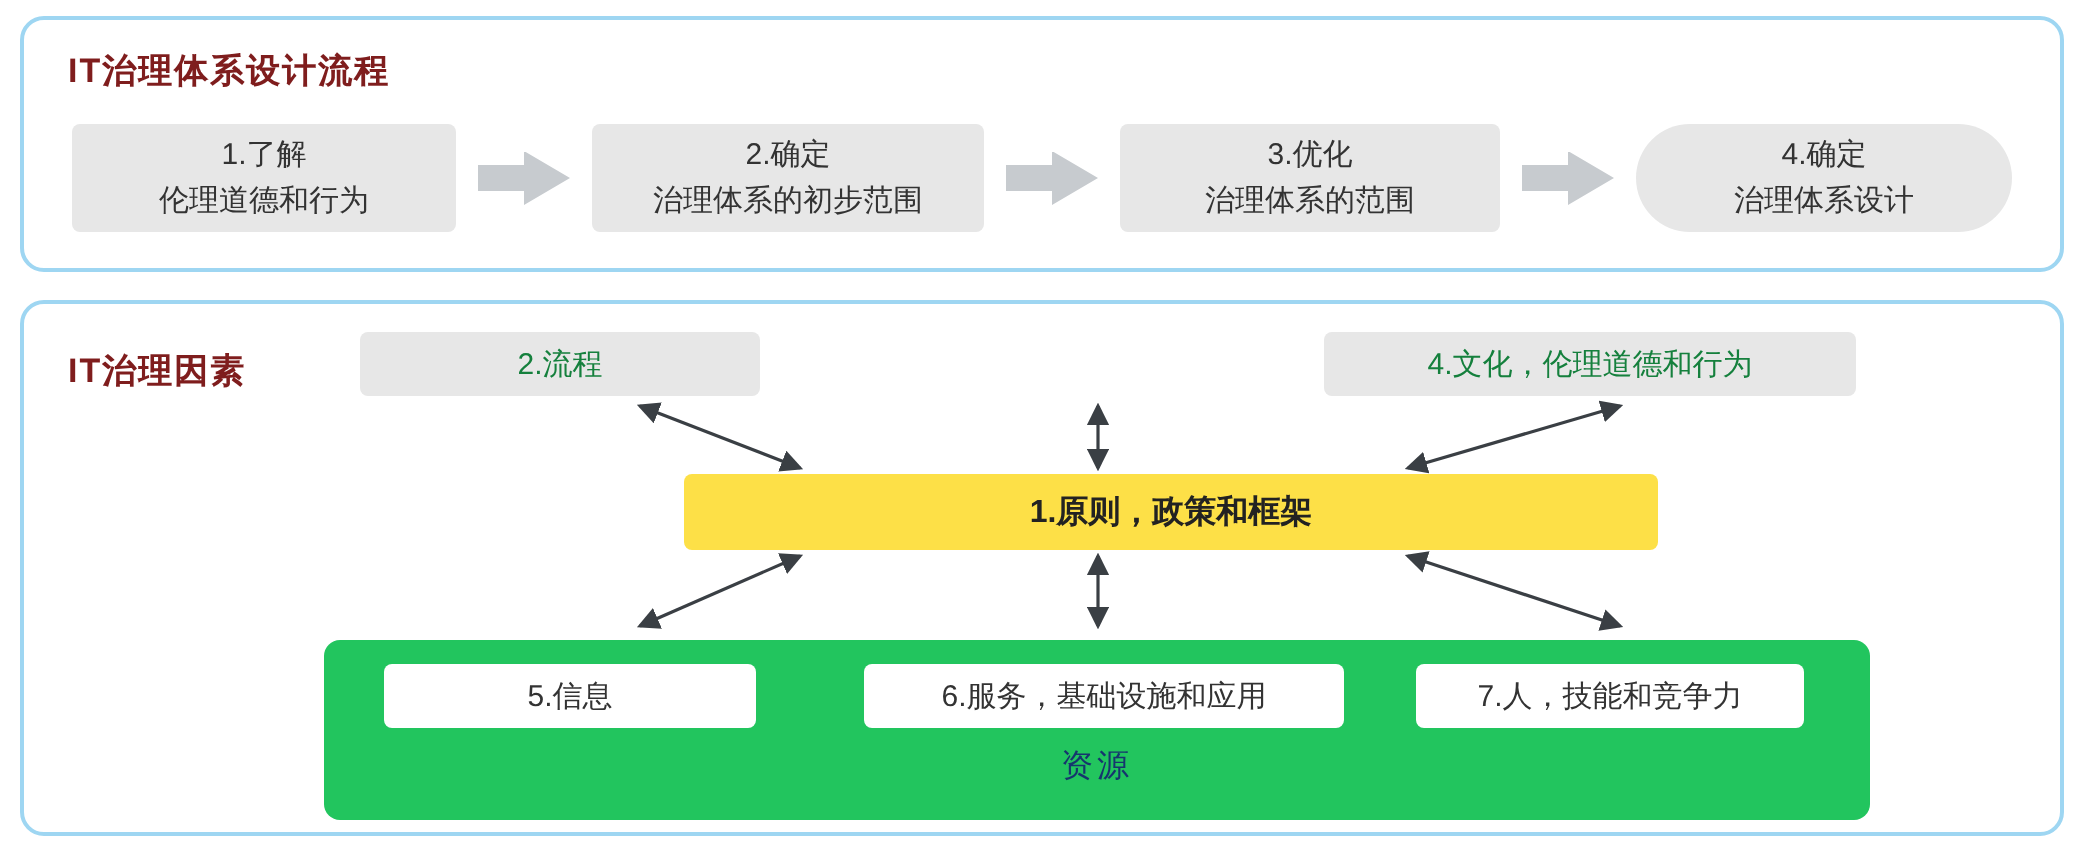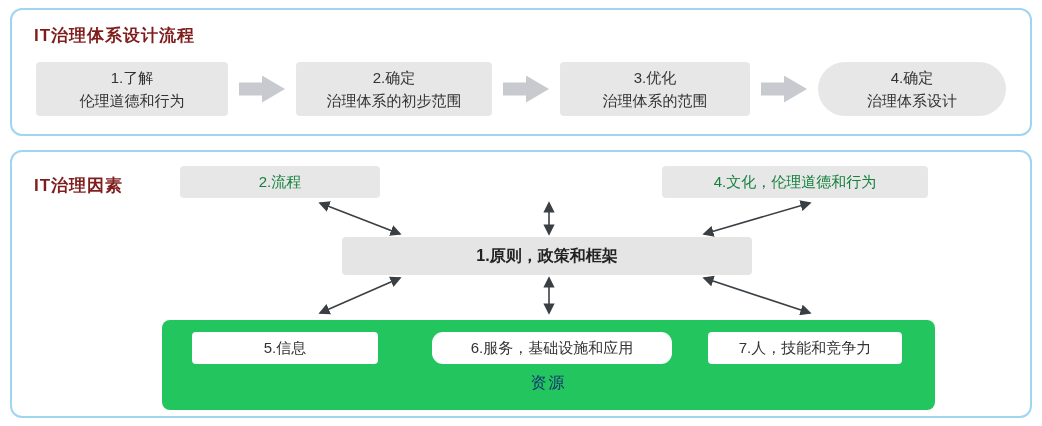--- a/index.html
+++ b/index.html
@@ -51,43 +51,43 @@
     position:absolute; top:14px; height:32px;
     background:#e7e7e7; border-radius:4px;
     display:flex; align-items:center; justify-content:center;
     font-size:15px; color:#15803d;
   }
   #factor-2 { left:168px; width:200px; }
   #factor-3 { left:405px; width:196px; }
   #factor-4 { left:640px; width:266px;margin-left:10px; }
 
   #center-box {
-    position:absolute; left:330px; top:85px; width:410px; height:38px;
-    background:#e5e5e5; border-radius:4px;
+    position:absolute; left:330px; top:85px; width:487px; height:38px;
+    background:#fde047; border-radius:4px;
     display:flex; align-items:center; justify-content:center;
     font-size:16px; font-weight:bold; color:#222;
   }
 
   #connector-layer {
     position:absolute; left:0; top:0; width:1022px; height:268px;
     pointer-events:none;
   }
 
   #resources-container {
     position:absolute; left:150px; top:168px; width:773px; height:90px;
     background:#22c55e; border-radius:8px;
   }
   .resource-box {
     position:absolute; top:12px; height:32px;
     background:#ffffff; border-radius:4px;
     display:flex; align-items:center; justify-content:center;
     font-size:15px; color:#333;
   }
   #resource-5 { left:30px;  width:186px; }
-  #resource-6 { left:270px; width:240px;border-radius:11px; }
+  #resource-6 { left:270px; width:240px; }
   #resource-7 { left:546px; width:194px; }
   #resources-label {
     position:absolute; left:0; right:0; top:53px; text-align:center;
     font-size:16px; font-weight:normal; color:#16356e; letter-spacing:2px;
   }
 </style>
 </head>
 <body>
 
 <div class="panel" id="process-panel">

